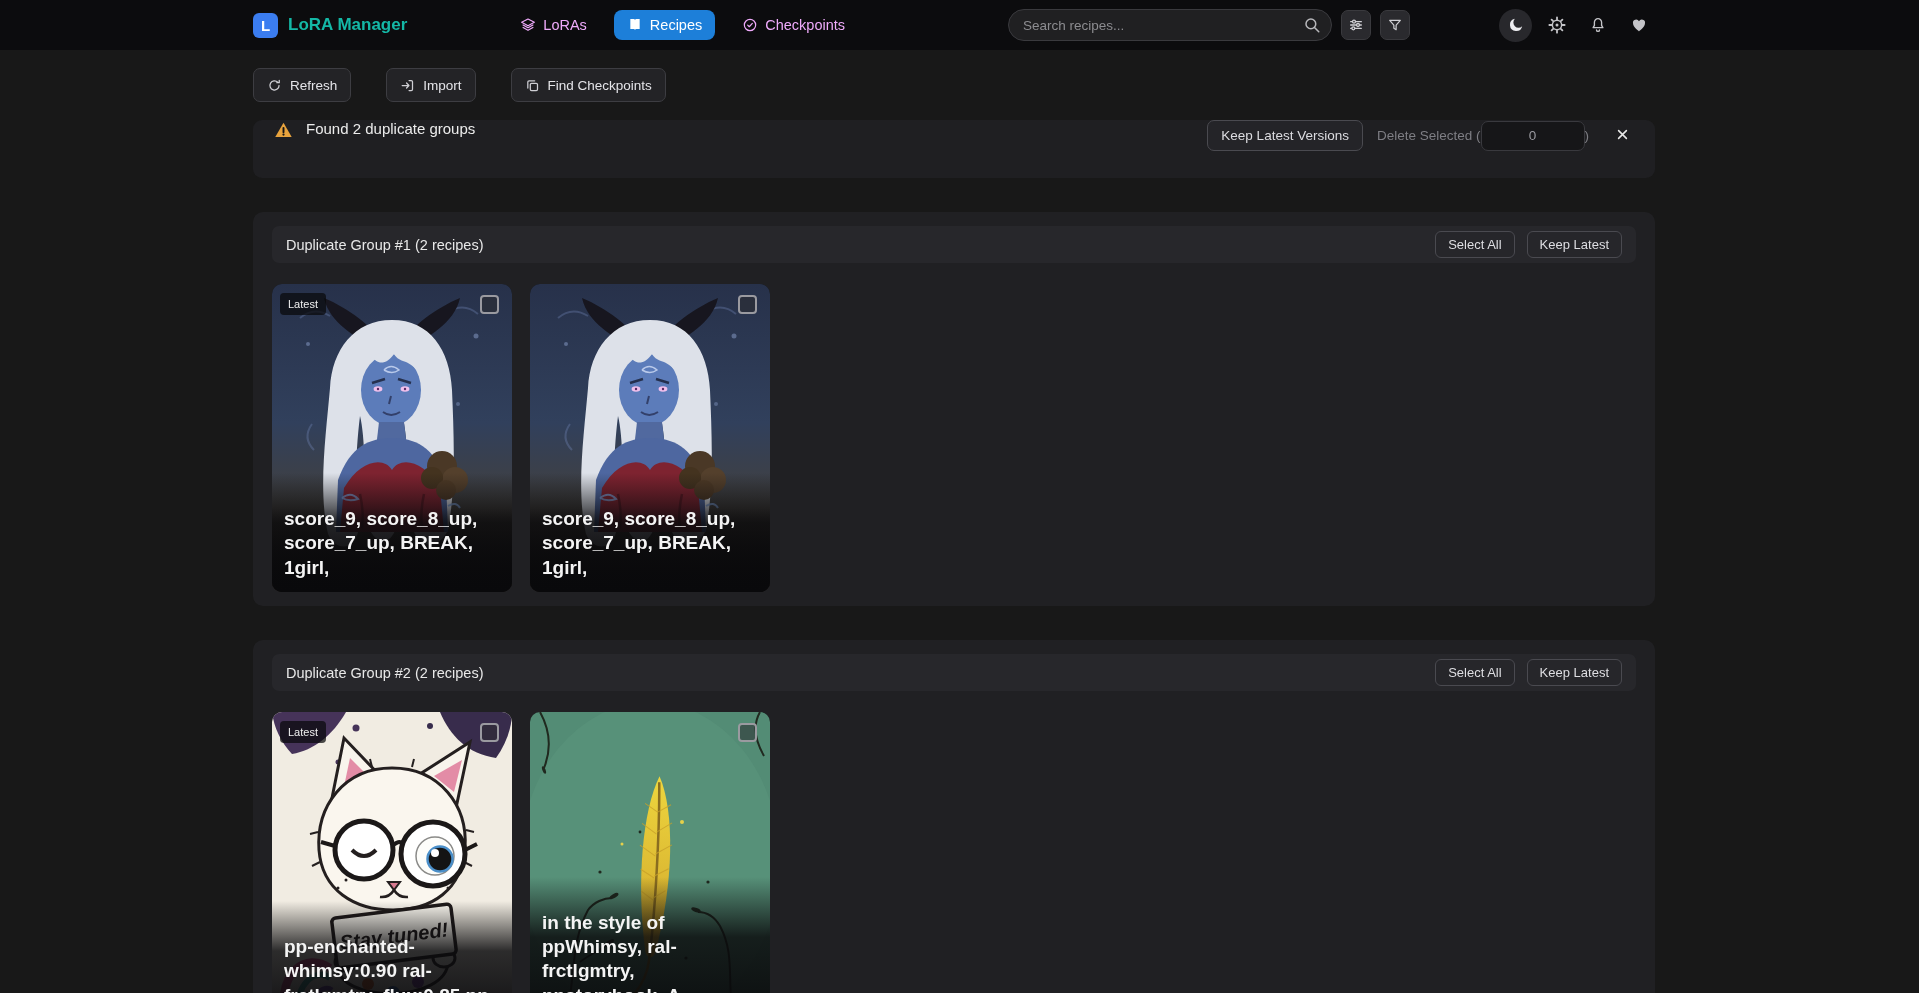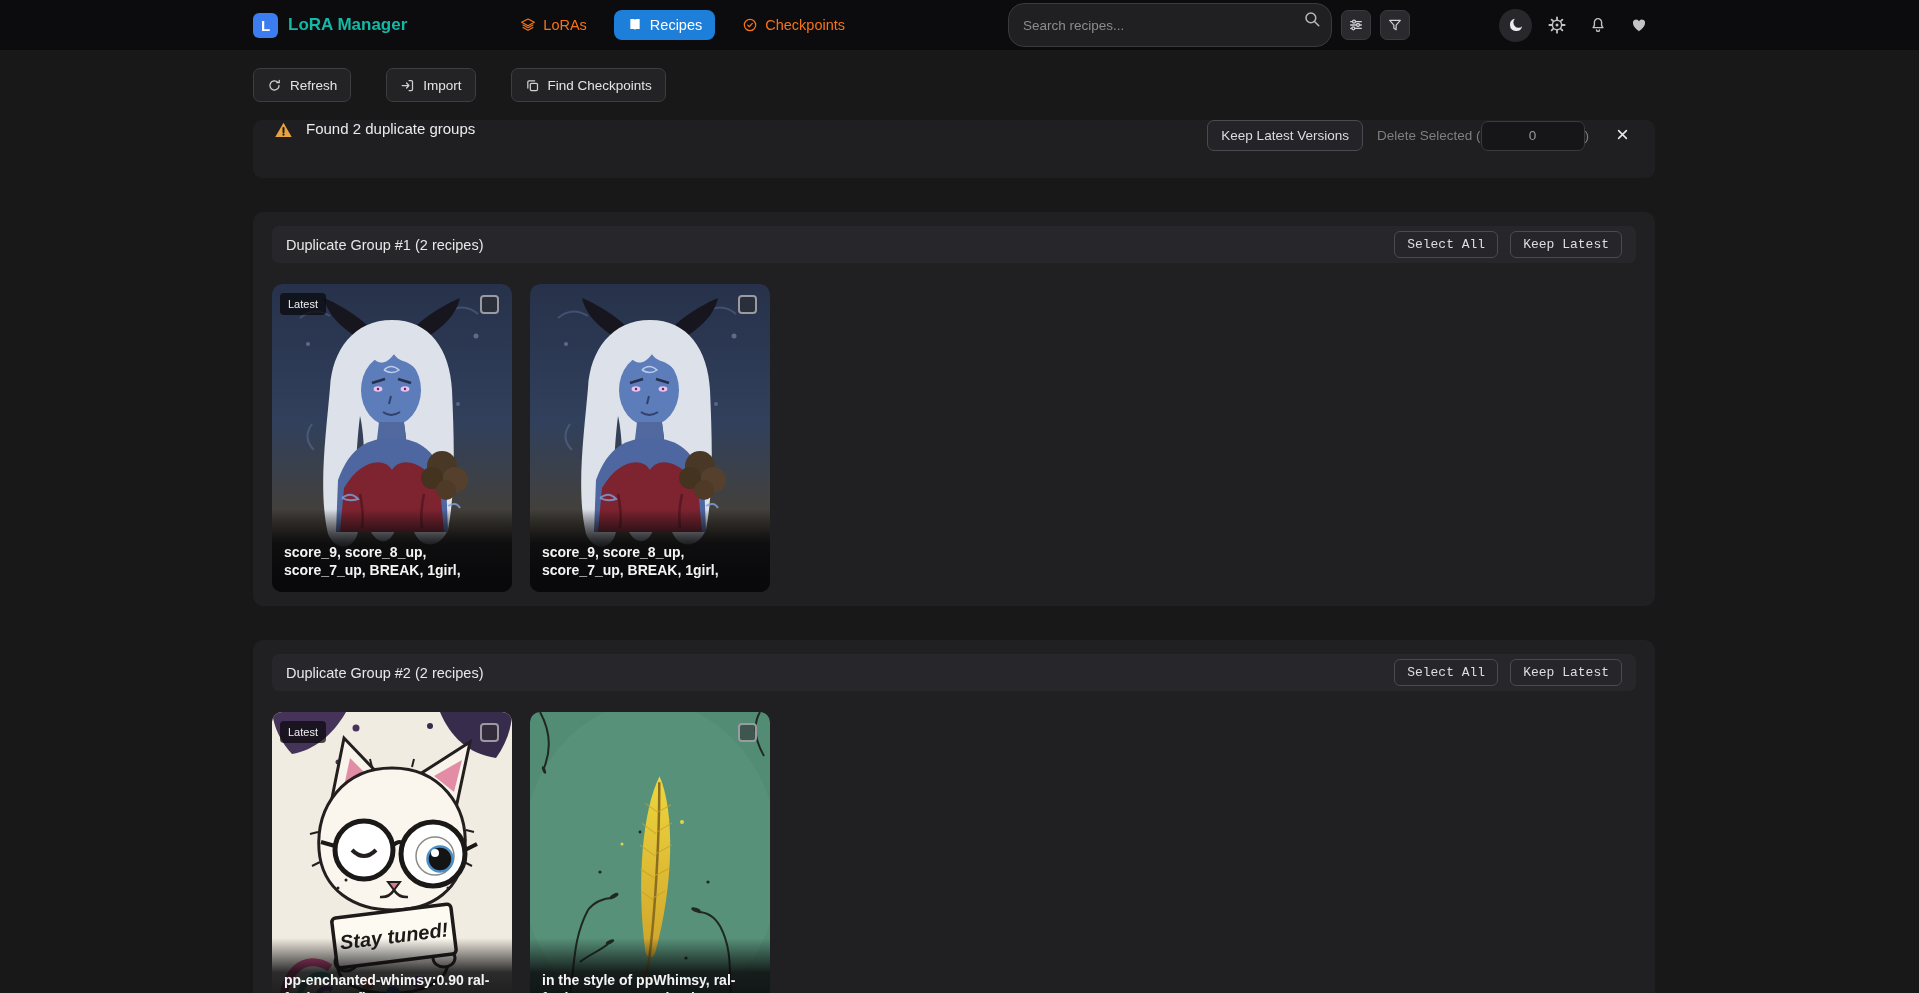--- a/index.html
+++ b/index.html
@@ -19,28 +19,28 @@
     width:25px; height:25px; border-radius:6px;
     background:var(--logo-blue,#3b7df0); color:#fff;
     font-weight:bold; font-size:15px;
     display:flex; align-items:center; justify-content:center;
   }
   .brand-title { font-size:17px; font-weight:bold; color:#14b8a6; }
   .tabs { display:flex; align-items:center; gap:14px; margin-left:100px; }
   .tab {
     display:flex; align-items:center; gap:7px; padding:7px 13px;
     border-radius:8px; background:transparent; border:none;
-    color:#f97316; font-size:14.5px; cursor:pointer; font-family:inherit;
+    color:#f0abfc; font-size:14.5px; cursor:pointer; font-family:inherit;
   }
   .tab.active { background:var(--accent,#1d7fd9); color:#fff; }
   .tab svg { width:16px; height:16px; }
   .search-zone { display:flex; align-items:center; margin-left:150px; gap:9px; }
   .search-box { position:relative; }
   .search-box input {
-    width:324px; height:44px; background:#202022;
+    width:324px; height:32px; background:#202022;
     border:1px solid #3a3a3e; border-radius:16px; color:#ddd;
     padding:0 36px 0 14px; font-size:13.5px; outline:none; font-family:inherit;
   }
   .search-box input::placeholder { color:#8c8c90; }
   .search-box .s-icon { position:absolute; right:11px; top:7px; width:18px; height:18px; color:#b8b8bc; }
   .icon-btn-sq {
     width:30px; height:30px; border-radius:7px; background:#2a2a2e;
     border:1px solid #3a3a3e; color:#cfcfd4;
     display:flex; align-items:center; justify-content:center; cursor:pointer;
   }
@@ -86,39 +86,39 @@
   
   .group { margin-top:34px; background:#202023; border-radius:10px; padding:14px 19px; }
   .group-head {
     height:37px; background:#27272b; border-radius:7px;
     display:flex; align-items:center; padding:0 14px;
   }
   .group-title { font-size:14.5px; color:#e8e8e8; }
   .group-actions { margin-left:auto; display:flex; gap:12px; }
   .btn-small {
     background:#26262a; border:1px solid #4a4a50; color:#dedee2;
-    border-radius:6px; padding:5px 12px; font-size:13px; cursor:pointer; font-family:Liberation Mono, monospace;
+    border-radius:6px; padding:5px 12px; font-size:13px; cursor:pointer; font-family:Liberation Sans, sans-serif;
   }
   .cards { display:flex; gap:18px; margin-top:21px; }
   .card {
     position:relative; width:240px; height:308px; border-radius:10px;
     overflow:hidden; background:#111; cursor:pointer; flex:none;
   }
   .card-art { position:absolute; inset:0; width:100%; height:100%; display:block; }
   .badge {
     position:absolute; top:9px; left:8px; background:rgba(8,8,10,.72);
     color:#f0f0f0; font-size:11px; padding:5px 8px; border-radius:4px;
   }
   .card-check {
     position:absolute; top:11px; right:13px; width:19px; height:19px;
     border:2px solid #9a9aa0; border-radius:4px; background:rgba(44,44,48,.55);
   }
   .card-caption {
     position:absolute; left:0; right:0; bottom:0; padding:34px 12px 12px;
-    font-size:14px; font-weight:bold; line-height:1.28; color:#f4f4f4;
+    font-size:19px; font-weight:bold; line-height:1.28; color:#f4f4f4;
     background:linear-gradient(180deg, rgba(10,10,12,0) 0%, rgba(10,10,12,.85) 42%, rgba(9,9,11,.97) 100%);
   }
   .hidden-defs { position:absolute; width:0; height:0; overflow:hidden; }
 </style>
 </head>
 <body>
 
 <svg class="hidden-defs" aria-hidden="true">
   <defs>
     <linearGradient id="gDemonBg" x1="0" y1="0" x2="0" y2="1">

